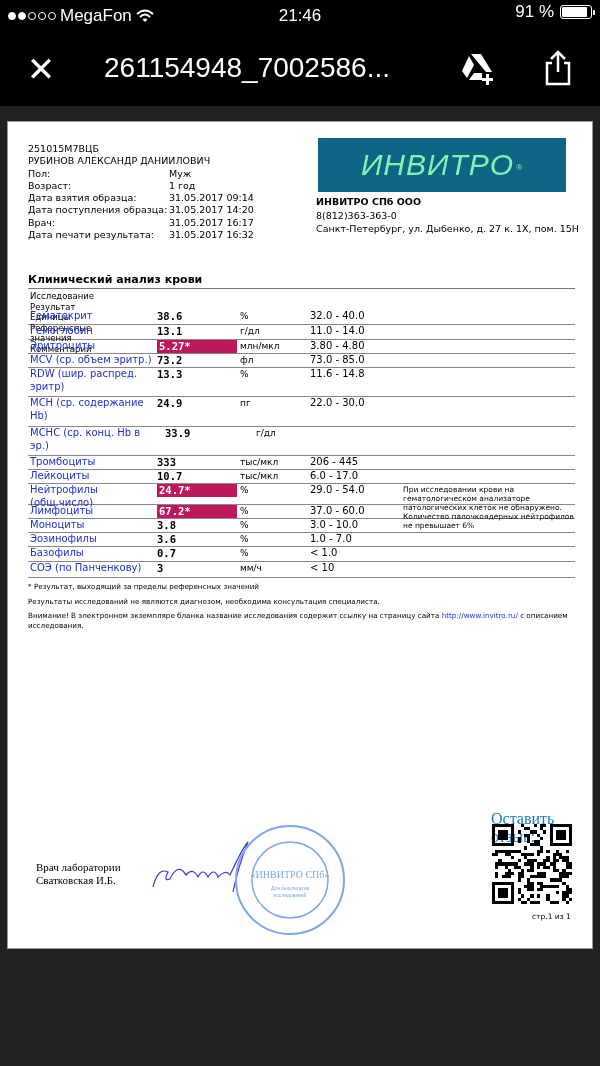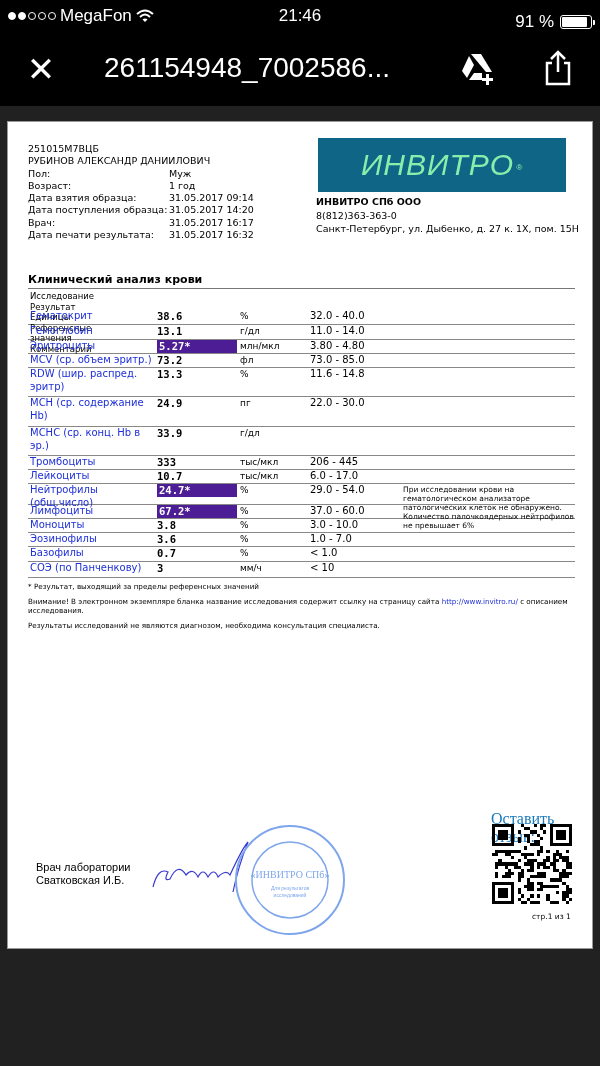--- a/index.html
+++ b/index.html
@@ -3,21 +3,21 @@
 <meta charset="utf-8">
 <style>
   html, body { margin:0; padding:0; }
   body { width:600px; height:1066px; background:#212121; position:relative; overflow:hidden; font-family:"DejaVu Sans", sans-serif; }
   .statusbar { position:absolute; left:0; top:0; width:600px; height:34px; background:#000; color:#fff; font-family:"Liberation Sans", sans-serif; font-size:17px; }
   .statusbar .left { position:absolute; left:8px; top:6px; display:flex; align-items:center; gap:4px; }
   .dots { display:flex; gap:2px; }
   .dot { width:8px; height:8px; border-radius:50%; border:1px solid #fff; box-sizing:border-box; }
   .dot.on { background:#fff; }
   .statusbar .time { position:absolute; left:0; width:600px; text-align:center; top:6px; }
-  .statusbar .right { position:absolute; right:8px; top:12px; display:flex; align-items:center; gap:6px; }
+  .statusbar .right { position:absolute; right:8px; top:2px; display:flex; align-items:center; gap:6px; }
   .battery { width:32px; height:14px; border:1px solid #fff; border-radius:3px; position:relative; box-sizing:border-box; }
   .battery .fill { position:absolute; left:1px; top:1px; bottom:1px; background:#fff; border-radius:1px; }
   .battery:after { content:""; position:absolute; right:-4px; top:4px; width:2px; height:5px; background:#fff; border-radius:0 1px 1px 0; }
   .navbar { position:absolute; left:0; top:34px; width:600px; height:72px; background:#000; color:#fff; }
   .navbar .close { position:absolute; left:26px; top:20px; width:30px; height:30px; font-size:34px; line-height:30px; text-align:center; font-family:"DejaVu Sans", sans-serif; cursor:pointer; }
   .navbar .title { position:absolute; left:104px; top:18px; font-family:"Liberation Sans", sans-serif; font-size:28px; white-space:nowrap; }
   .navbar .drive { position:absolute; left:460px; top:18px; width:36px; height:34px; cursor:pointer; }
   .navbar .share { position:absolute; left:543px; top:16px; width:30px; height:36px; cursor:pointer; }
 
   .page { position:absolute; left:7px; top:121px; width:586px; height:828px; background:#fff; border:1px solid #999; box-sizing:border-box; color:#000; }
@@ -38,29 +38,29 @@
   .tr.head { font-size:8.5px; line-height:10.5px; border-bottom:none; height:21px; padding-top:2px;flex-direction:column; }
   .td { box-sizing:border-box; padding-left:2px; }
   .c1 { width:127px; }
   .c2 { width:83px; }
   .c3 { width:70px; }
   .c4 { width:93px; }
   .c5 { width:174px; }
   .tr.data { font-size:10px; line-height:12.5px; }
   .tr.data .c1 { color:#1d2fd6; }
   .tr.data .c2 { font-weight:bold; font-family:"DejaVu Sans Mono", monospace; font-size:10.5px; }
-  .tr.data .c2 .flag { background:#4c1d95; color:#fff; display:block; margin-right:1px; padding-left:2px; }
+  .tr.data .c2 .flag { background:#be185d; color:#fff; display:block; margin-right:1px; padding-left:2px; }
   .tr.data .c5 { font-size:7.5px; line-height:9px; padding-top:1px; }
   .tr.data .c3 { font-size:9px; }
 
   .notes { position:absolute; left:20px; top:460px; font-size:7.2px; line-height:9.5px; width:547px; }
   .notes p { margin:0 0 5px 0; }
   .notes a { color:#1d2fd6; text-decoration:none; }
 
-  .doctor { position:absolute; left:28px; top:739px; font-family:Liberation Sans, sans-serif; font-size:11px; line-height:13px; }
+  .doctor { position:absolute; left:28px; top:739px; font-family:Liberation Serif, serif; font-size:11px; line-height:13px; }
   .signature { position:absolute; left:140px; top:715px; width:110px; height:60px; }
   .stamp { position:absolute; left:224px; top:700px; width:116px; height:116px; }
   .feedback { position:absolute; left:483px; top:688px; color:#1a7abf; font-family:Liberation Serif, serif; font-size:16px; }
   .qr { position:absolute; left:484px; top:702px; width:80px; height:80px; }
   .pagenum { position:absolute; left:524px; top:790px; font-size:7.5px; }
 </style>
 </head>
 <body>
 
 <div class="statusbar">
@@ -196,21 +196,21 @@
             <div class="td c4">11.6 - 14.8</div>
             <div class="td c5"></div>
           </div>
           <div class="tr data" style="height: 30px;">
             <div class="td c1">MCH (ср. содержание Hb)</div>
             <div class="td c2"><span>24.9</span></div>
             <div class="td c3">пг</div>
             <div class="td c4">22.0 - 30.0</div>
             <div class="td c5"></div>
           </div>
-          <div class="tr data" style="height: 29px;">
+          <div class="tr data" style="height: 29px; gap: 8px;">
             <div class="td c1">MCHC (ср. конц. Hb в эр.)</div>
             <div class="td c2"><span>33.9</span></div>
             <div class="td c3">г/дл</div>
             <div class="td c5"></div>
           </div>
           <div class="tr data" style="height: 14px;">
             <div class="td c1">Тромбоциты</div>
             <div class="td c2"><span>333</span></div>
             <div class="td c3">тыс/мкл</div>
             <div class="td c4">206 - 445</div>
@@ -267,22 +267,22 @@
             <div class="td c2"><span>3</span></div>
             <div class="td c3">мм/ч</div>
             <div class="td c4">&lt; 10</div>
             <div class="td c5"></div>
           </div>
         </div>
     </div>
 
     <div class="notes">
       <p>* Результат, выходящий за пределы референсных значений</p>
+      <p>Результаты исследований не являются диагнозом, необходима консультация специалиста.</p>
       <p><span>Внимание! В электронном экземпляре бланка название исследования содержит ссылку на страницу сайта </span><a>http://www.invitro.ru/</a><span> с описанием исследования.</span></p>
-      <p>Результаты исследований не являются диагнозом, необходима консультация специалиста.</p>
     </div>
 
     <div class="doctor">
       <div>Врач лаборатории</div>
       <div>Сватковская И.Б.</div>
     </div>
     <svg class="signature" viewBox="0 0 110 60">
       <path d="M5 50 Q10 30 20 35 Q15 45 22 42 Q30 25 38 38 Q45 30 50 40 Q55 30 60 40 Q66 30 70 40 Q78 32 82 38 Q95 10 100 5 Q90 30 85 55" stroke="#3a3ad0" stroke-width="1.2" fill="none"></path>
     </svg>
     <svg class="stamp" viewBox="0 0 116 116">

